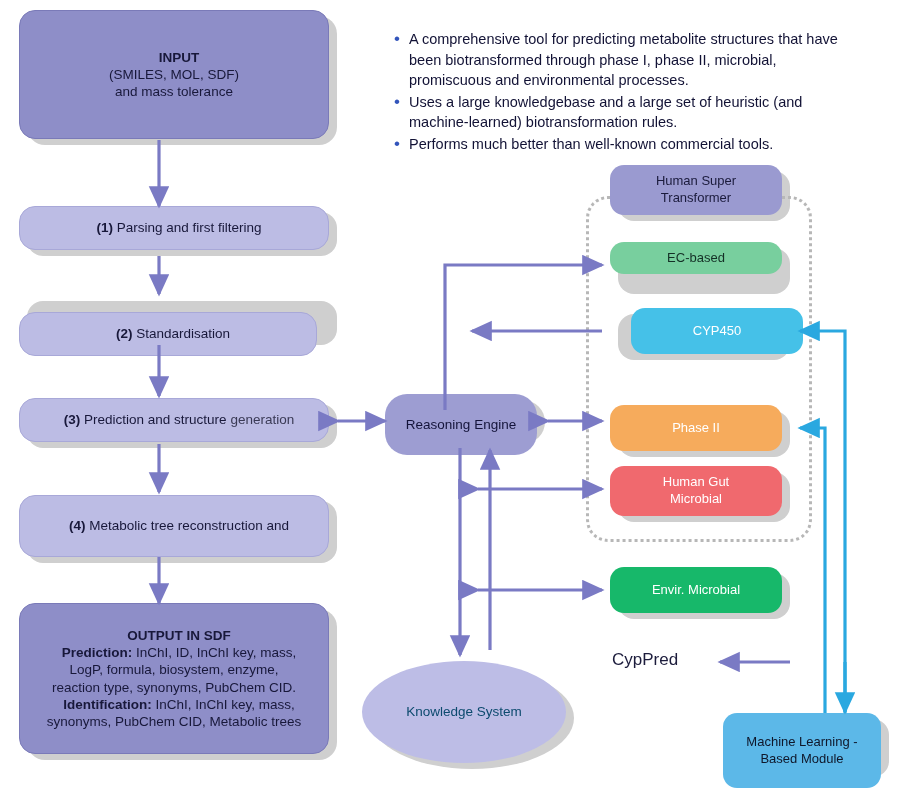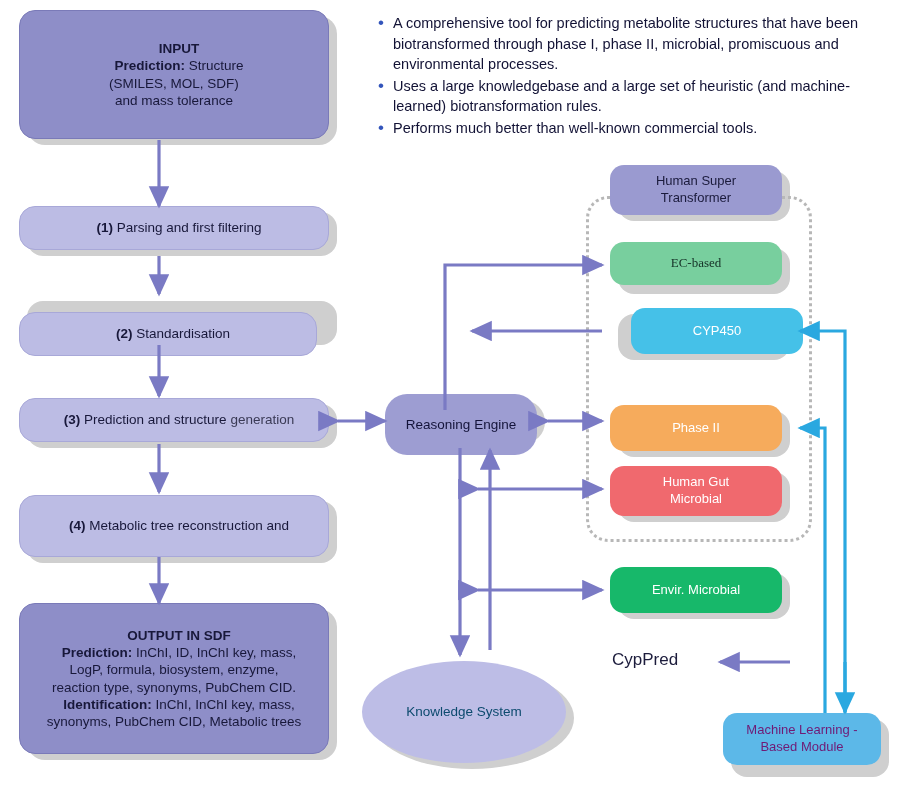--- a/index.html
+++ b/index.html
@@ -47,21 +47,21 @@
   .leftbox .inner {
     padding: 6px 14px;
   }
   .bullets {
     position: absolute;
     font-size: 14.5px;
     line-height: 1.42;
     color: #121235;
   }
   .bullets ul {
-    margin: 0;
+    margin: 16px;
     padding: 0;
     list-style: none;
   }
   .bullets li {
     position: relative;
     padding-left: 15px;
     margin-bottom: 1px;
   }
   .bullets li:before {
     content: "•";
@@ -161,21 +161,20 @@
     <path d="M825,713 L825,428 L800,428" marker-end="url(#ah-b)"></path>
 
     <line x1="845" y1="662" x2="845" y2="712" marker-end="url(#ah-b)"></line>
   </g>
 </svg>
 
 <div class="shadow" style="left:27px; top:16px; width:310px; height:129px; border-radius:18px;"></div>
 <div class="node leftbox dark" style="left:19px; top:10px; width:310px; height:129px;">
   <div class="inner">
     <div><b>INPUT</b></div>
-    <div><b>Prediction:</b><span> Structure</span></div>
     <div>(SMILES, MOL, SDF)</div>
     <div>and mass tolerance</div>
   </div>
 </div>
 
 <div class="shadow" style="left:27px; top:212px; width:310px; height:44px; border-radius:16px;"></div>
 <div class="node leftbox light" style="left:19px; top:206px; width:310px; height:44px;">
   <div class="inner"><b>(1)</b><span> Parsing and first filtering</span></div>
 </div>
 
@@ -220,21 +219,21 @@
 
 <div class="shadow" style="left:618px; top:171px; width:172px; height:50px; border-radius:16px;"></div>
 <div class="node rounded-small" style="left:610px; top:165px; width:172px; height:50px; background:#9a9ad0; color:#1b1b3c;">
   <div>
     <div>Human Super</div>
     <div>Transformer</div>
   </div>
 </div>
 
 <div class="shadow" style="left:618px; top:248px; width:172px; height:46px; border-radius:16px;"></div>
-<div class="node rounded-small" style="left:610px; top:242px; width:172px; height:43px; background:#78cf9e; color:#143026;font-family:Liberation Serif, serif;">
+<div class="node rounded-small" style="left:610px; top:242px; width:172px; height:32px; background:#78cf9e; color:#143026;">
   <div>EC-based</div>
 </div>
 
 <div class="shadow" style="left:618px; top:314px; width:172px; height:46px; border-radius:16px;"></div>
 <div class="node rounded-small" style="left:610px; top:308px; width:172px; height:46px; background:#45c1e8; color:#ffffff;margin-left:21px;">
   <div>CYP450</div>
 </div>
 
 <div class="shadow" style="left:618px; top:411px; width:172px; height:46px; border-radius:16px;"></div>
 <div class="node rounded-small" style="left:610px; top:405px; width:172px; height:46px; background:#f6ab5c; color:#ffffff;">
@@ -260,18 +259,18 @@
 </div>
 
 <div class="shadow" style="left:370px; top:667px; width:204px; height:102px; border-radius:50%;"></div>
 <div class="node ellipse" style="left:362px; top:661px; width:204px; height:102px; background:#bdbde6; color:#0c4a6e;">
   <div>Knowledge System</div>
 </div>
 
 <div class="plain-label" style="left:612px; top:650px;">CypPred</div>
 
 <div class="shadow" style="left:731px; top:719px; width:158px; height:58px; border-radius:16px;"></div>
-<div class="node rounded-small" style="left:723px; top:713px; width:158px; height:52px; background:#5cb8e8; color:#701a75;">
+<div class="node rounded-small" style="left:723px; top:713px; width:158px; height:75px; background:#5cb8e8; color:#0f172a;">
   <div>
     <div>Machine Learning -</div>
     <div>Based Module</div>
   </div>
 </div>
 
 </body></html>

